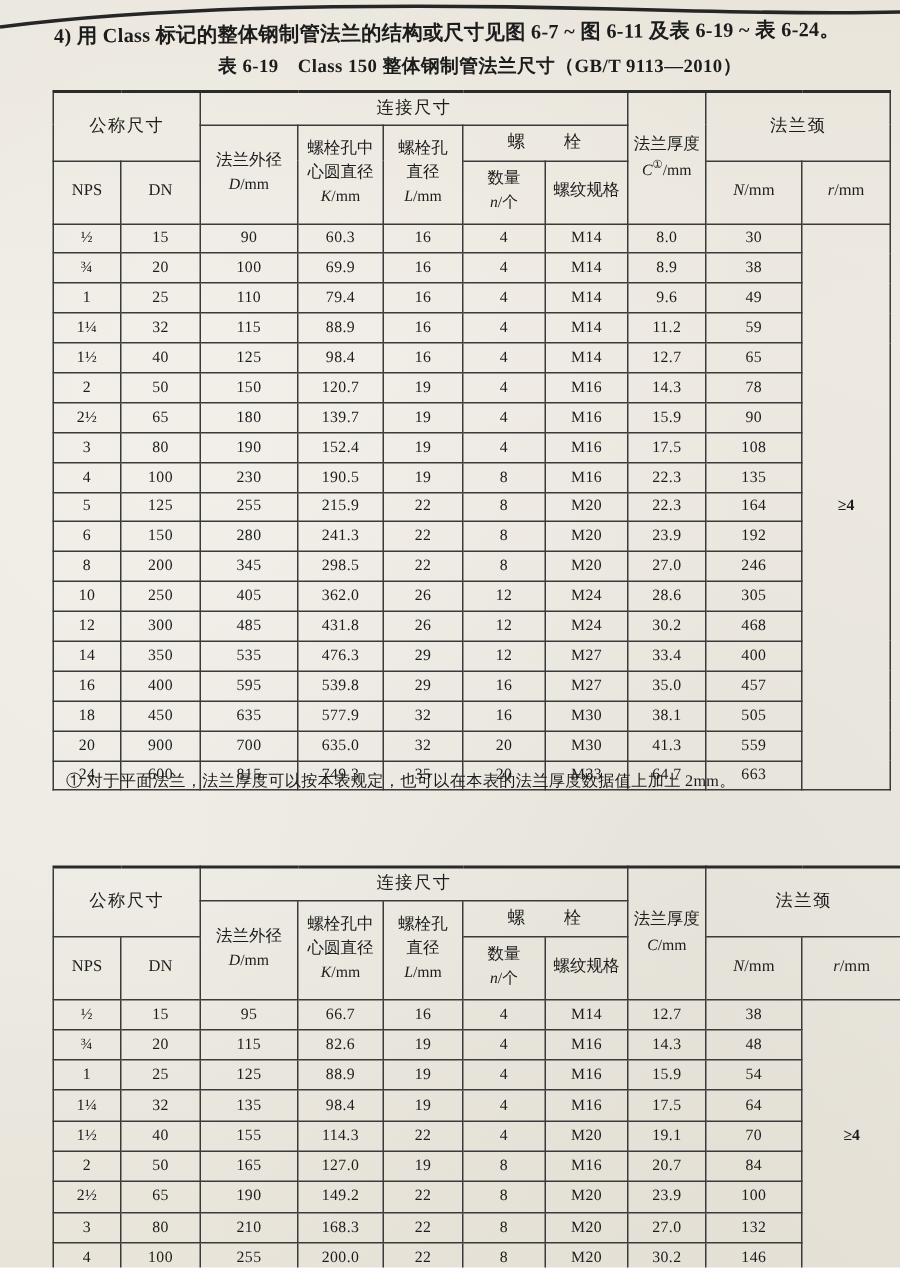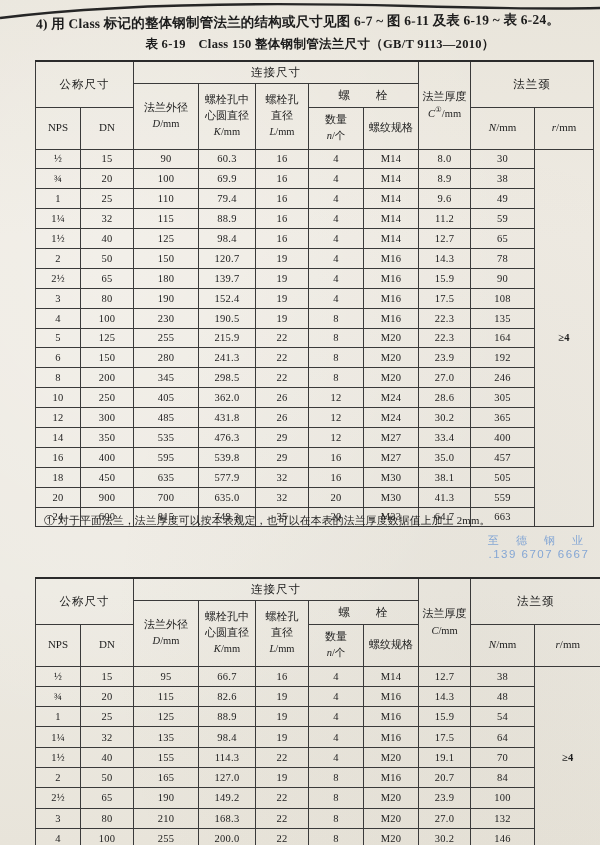--- a/index.html
+++ b/index.html
@@ -249,21 +249,21 @@
         </tr>
         <tr>
           <td>12</td>
           <td>300</td>
           <td>485</td>
           <td>431.8</td>
           <td>26</td>
           <td>12</td>
           <td>M24</td>
           <td>30.2</td>
-          <td>365</td>
+          <td>468</td>
         </tr>
         <tr>
           <td>14</td>
           <td>350</td>
           <td>535</td>
           <td>476.3</td>
           <td>29</td>
           <td>12</td>
           <td>M27</td>
           <td>33.4</td>
@@ -311,24 +311,20 @@
           <td>20</td>
           <td>M33</td>
           <td>64.7</td>
           <td>663</td>
         </tr>
       </tbody>
   </table>
 
   <div class="footnote">① 对于平面法兰，法兰厚度可以按本表规定，也可以在本表的法兰厚度数据值上加上 2mm。</div>
 
-  <div class="watermark">
-    <div class="wm1">至 德 钢 业</div>
-    <div class="wm2">.139 6707 6667</div>
-  </div>
 
 
   <table class="tbl20">
     <colgroup>
       <col style="width:45px">
         <col style="width:53px">
         <col style="width:65px">
         <col style="width:57px">
         <col style="width:53px">
       <col style="width:55px">

